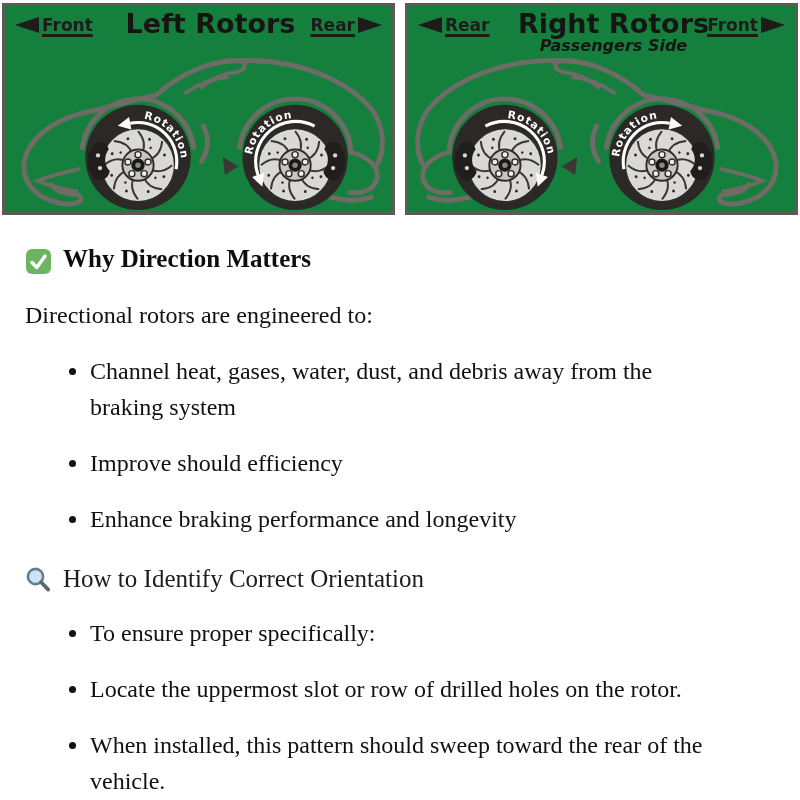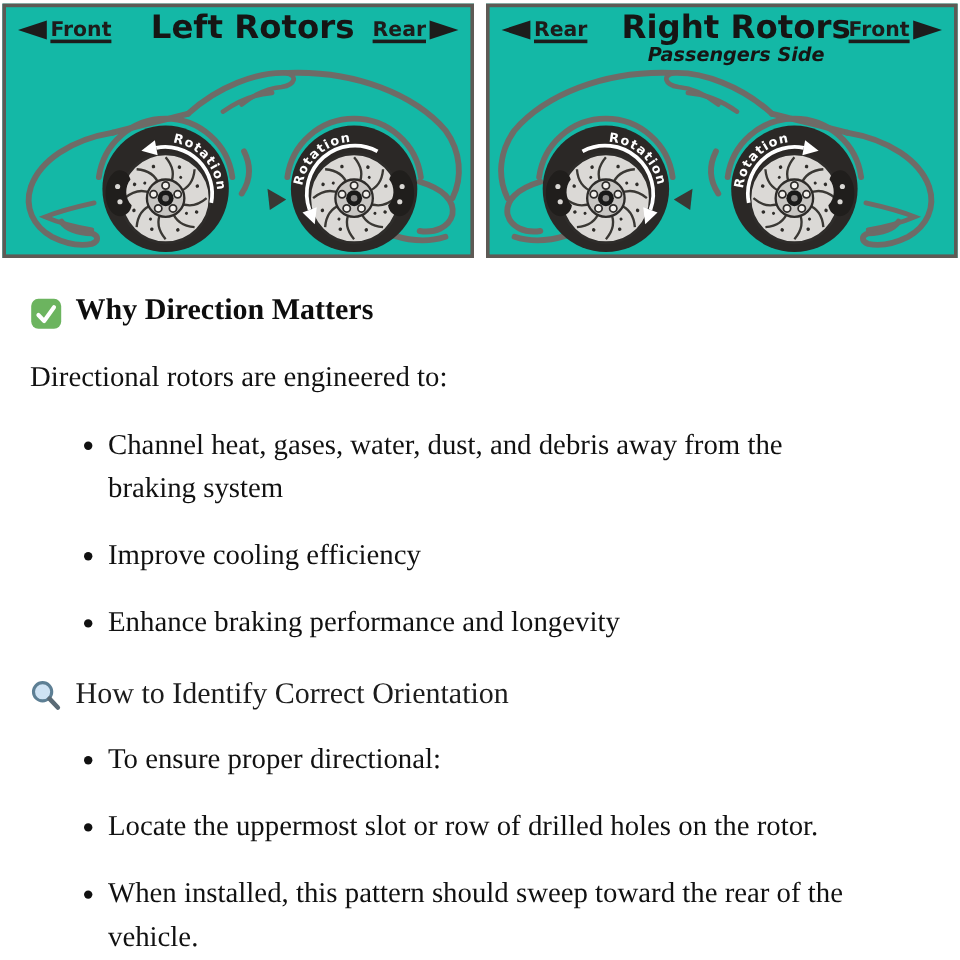--- a/index.html
+++ b/index.html
@@ -1,20 +1,20 @@
 <!DOCTYPE html>
 <html><head>
 <meta charset="utf-8">
 <style>
   html,body{margin:0;padding:0;background:#ffffff;}
   body{width:800px;height:800px;font-family:"Liberation Serif",serif;color:#111;overflow:hidden;}
 
   
   .diagram{display:flex;gap:10px;padding:3px 2px 0 2px;}
-  .panel{flex:1;border:3px solid #5e5a55;background:#14b8a6;height:212px;box-sizing:border-box;position:relative;overflow:hidden;}
+  .panel{flex:1;border:3px solid #5e5a55;background:#15803d;height:212px;box-sizing:border-box;position:relative;overflow:hidden;}
   .panel-header{position:relative;height:46px;}
   .dir-label{position:absolute;top:9px;display:flex;align-items:center;gap:3px;
     font-family:"DejaVu Sans",sans-serif;font-weight:bold;font-size:17px;color:#1d1c1b;}
   .dir-left{left:10px;}
   .dir-right{right:10px;}
   .dir-label span{text-decoration:underline;text-decoration-thickness:2.5px;text-underline-offset:3px;}
   .tri{width:0;height:0;border-top:8px solid transparent;border-bottom:8px solid transparent;}
   .tri-left{border-right:24px solid #1d1c1b;}
   .tri-right{border-left:24px solid #1d1c1b;}
   .panel-title{position:absolute;top:4px;left:0;right:0;text-align:center;
@@ -207,31 +207,31 @@
       <rect x="1" y="1" width="25" height="25" rx="6" fill="#6cb45f"></rect>
       <path d="M7 14.5 L11.8 19.5 L20 8" stroke="#ffffff" stroke-width="3.4" fill="none" stroke-linecap="round" stroke-linejoin="round"></path>
     </svg>
     <span>Why Direction Matters</span>
   </h2>
 
   <p class="lead">Directional rotors are engineered to:</p>
 
   <ul class="list-why">
     <li>Channel heat, gases, water, dust, and debris away from the braking system</li>
-    <li>Improve cooling efficiency</li>
+    <li>Improve should efficiency</li>
     <li>Enhance braking performance and longevity</li>
   </ul>
 
   <h2 class="h-reg">
     <svg class="emoji-svg" width="27" height="27" viewBox="0 0 27 27">
       <circle cx="10.5" cy="10.5" r="7.6" stroke="#5d7f94" stroke-width="2.6" fill="#cfe3f4"></circle>
       <line x1="16.2" y1="16.2" x2="23.2" y2="23.6" stroke="#5a6a75" stroke-width="3.8" stroke-linecap="round"></line>
     </svg>
     <span>How to Identify Correct Orientation</span>
   </h2>
 
   <ul class="list-orient">
-    <li>To ensure proper directional:</li>
+    <li>To ensure proper specifically:</li>
     <li>Locate the uppermost slot or row of drilled holes on the rotor.</li>
     <li>When installed, this pattern should sweep toward the rear of the vehicle.</li>
   </ul>
 
 </div>
 
 </body></html>

